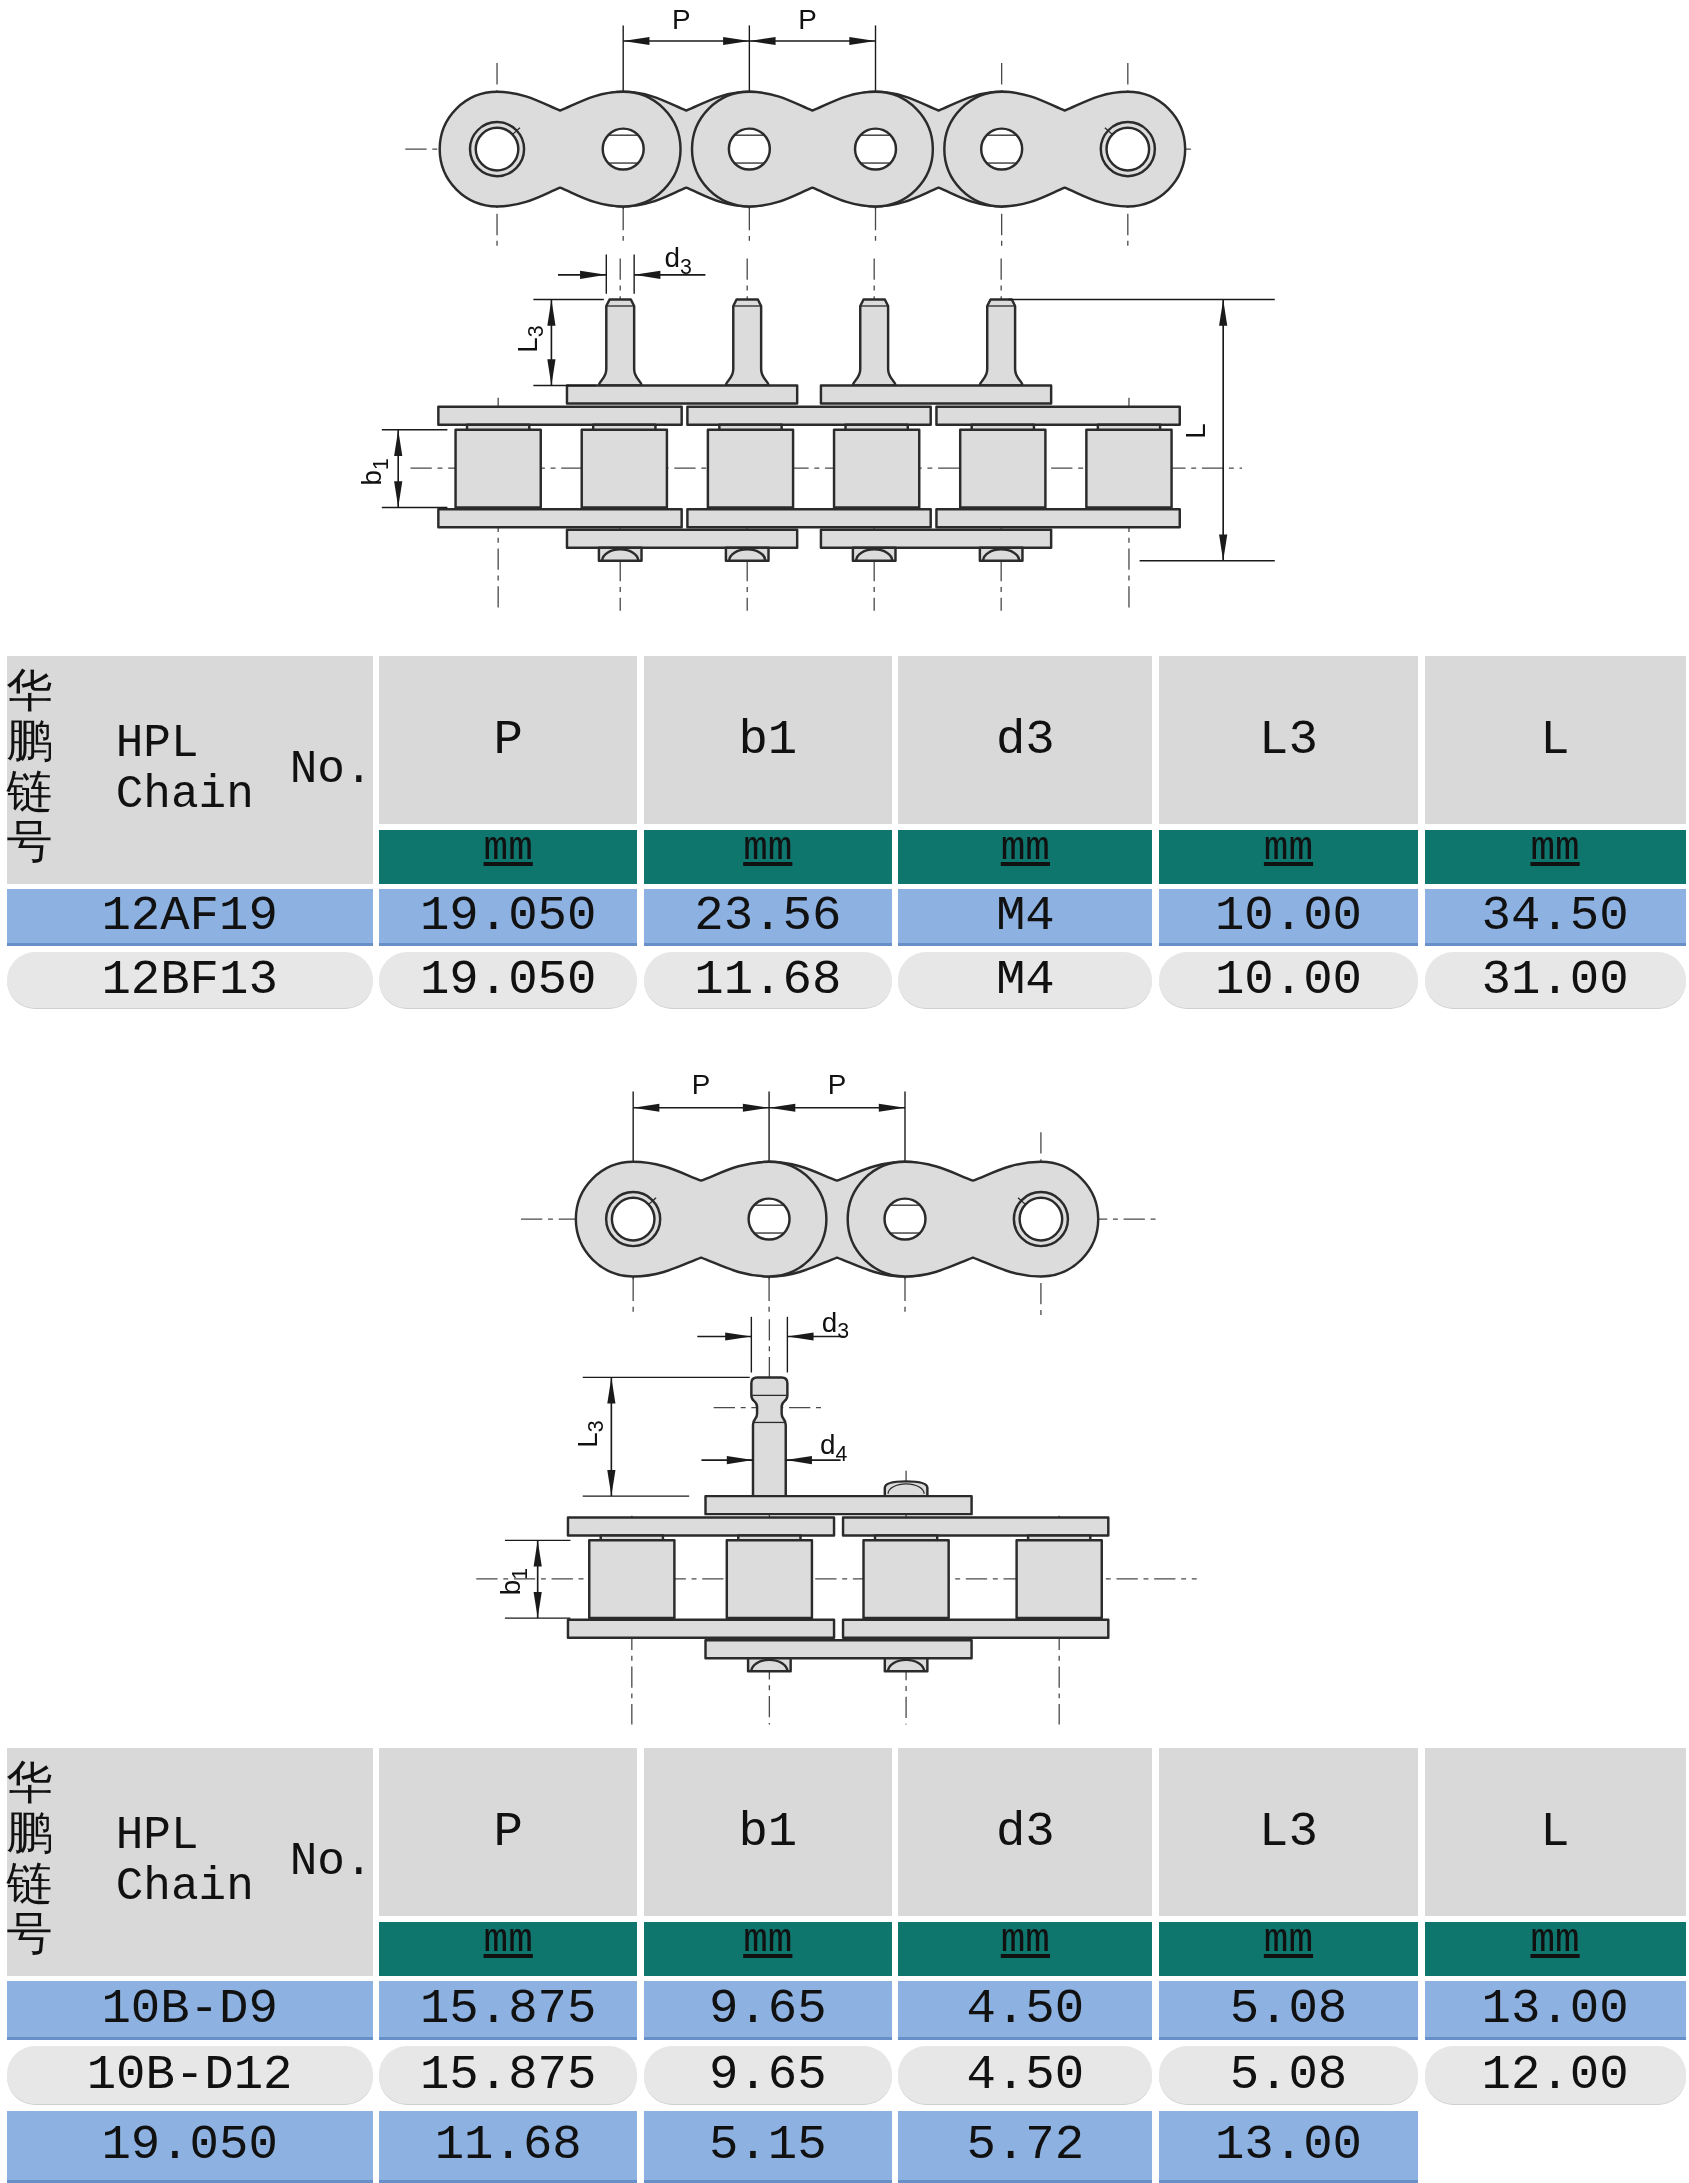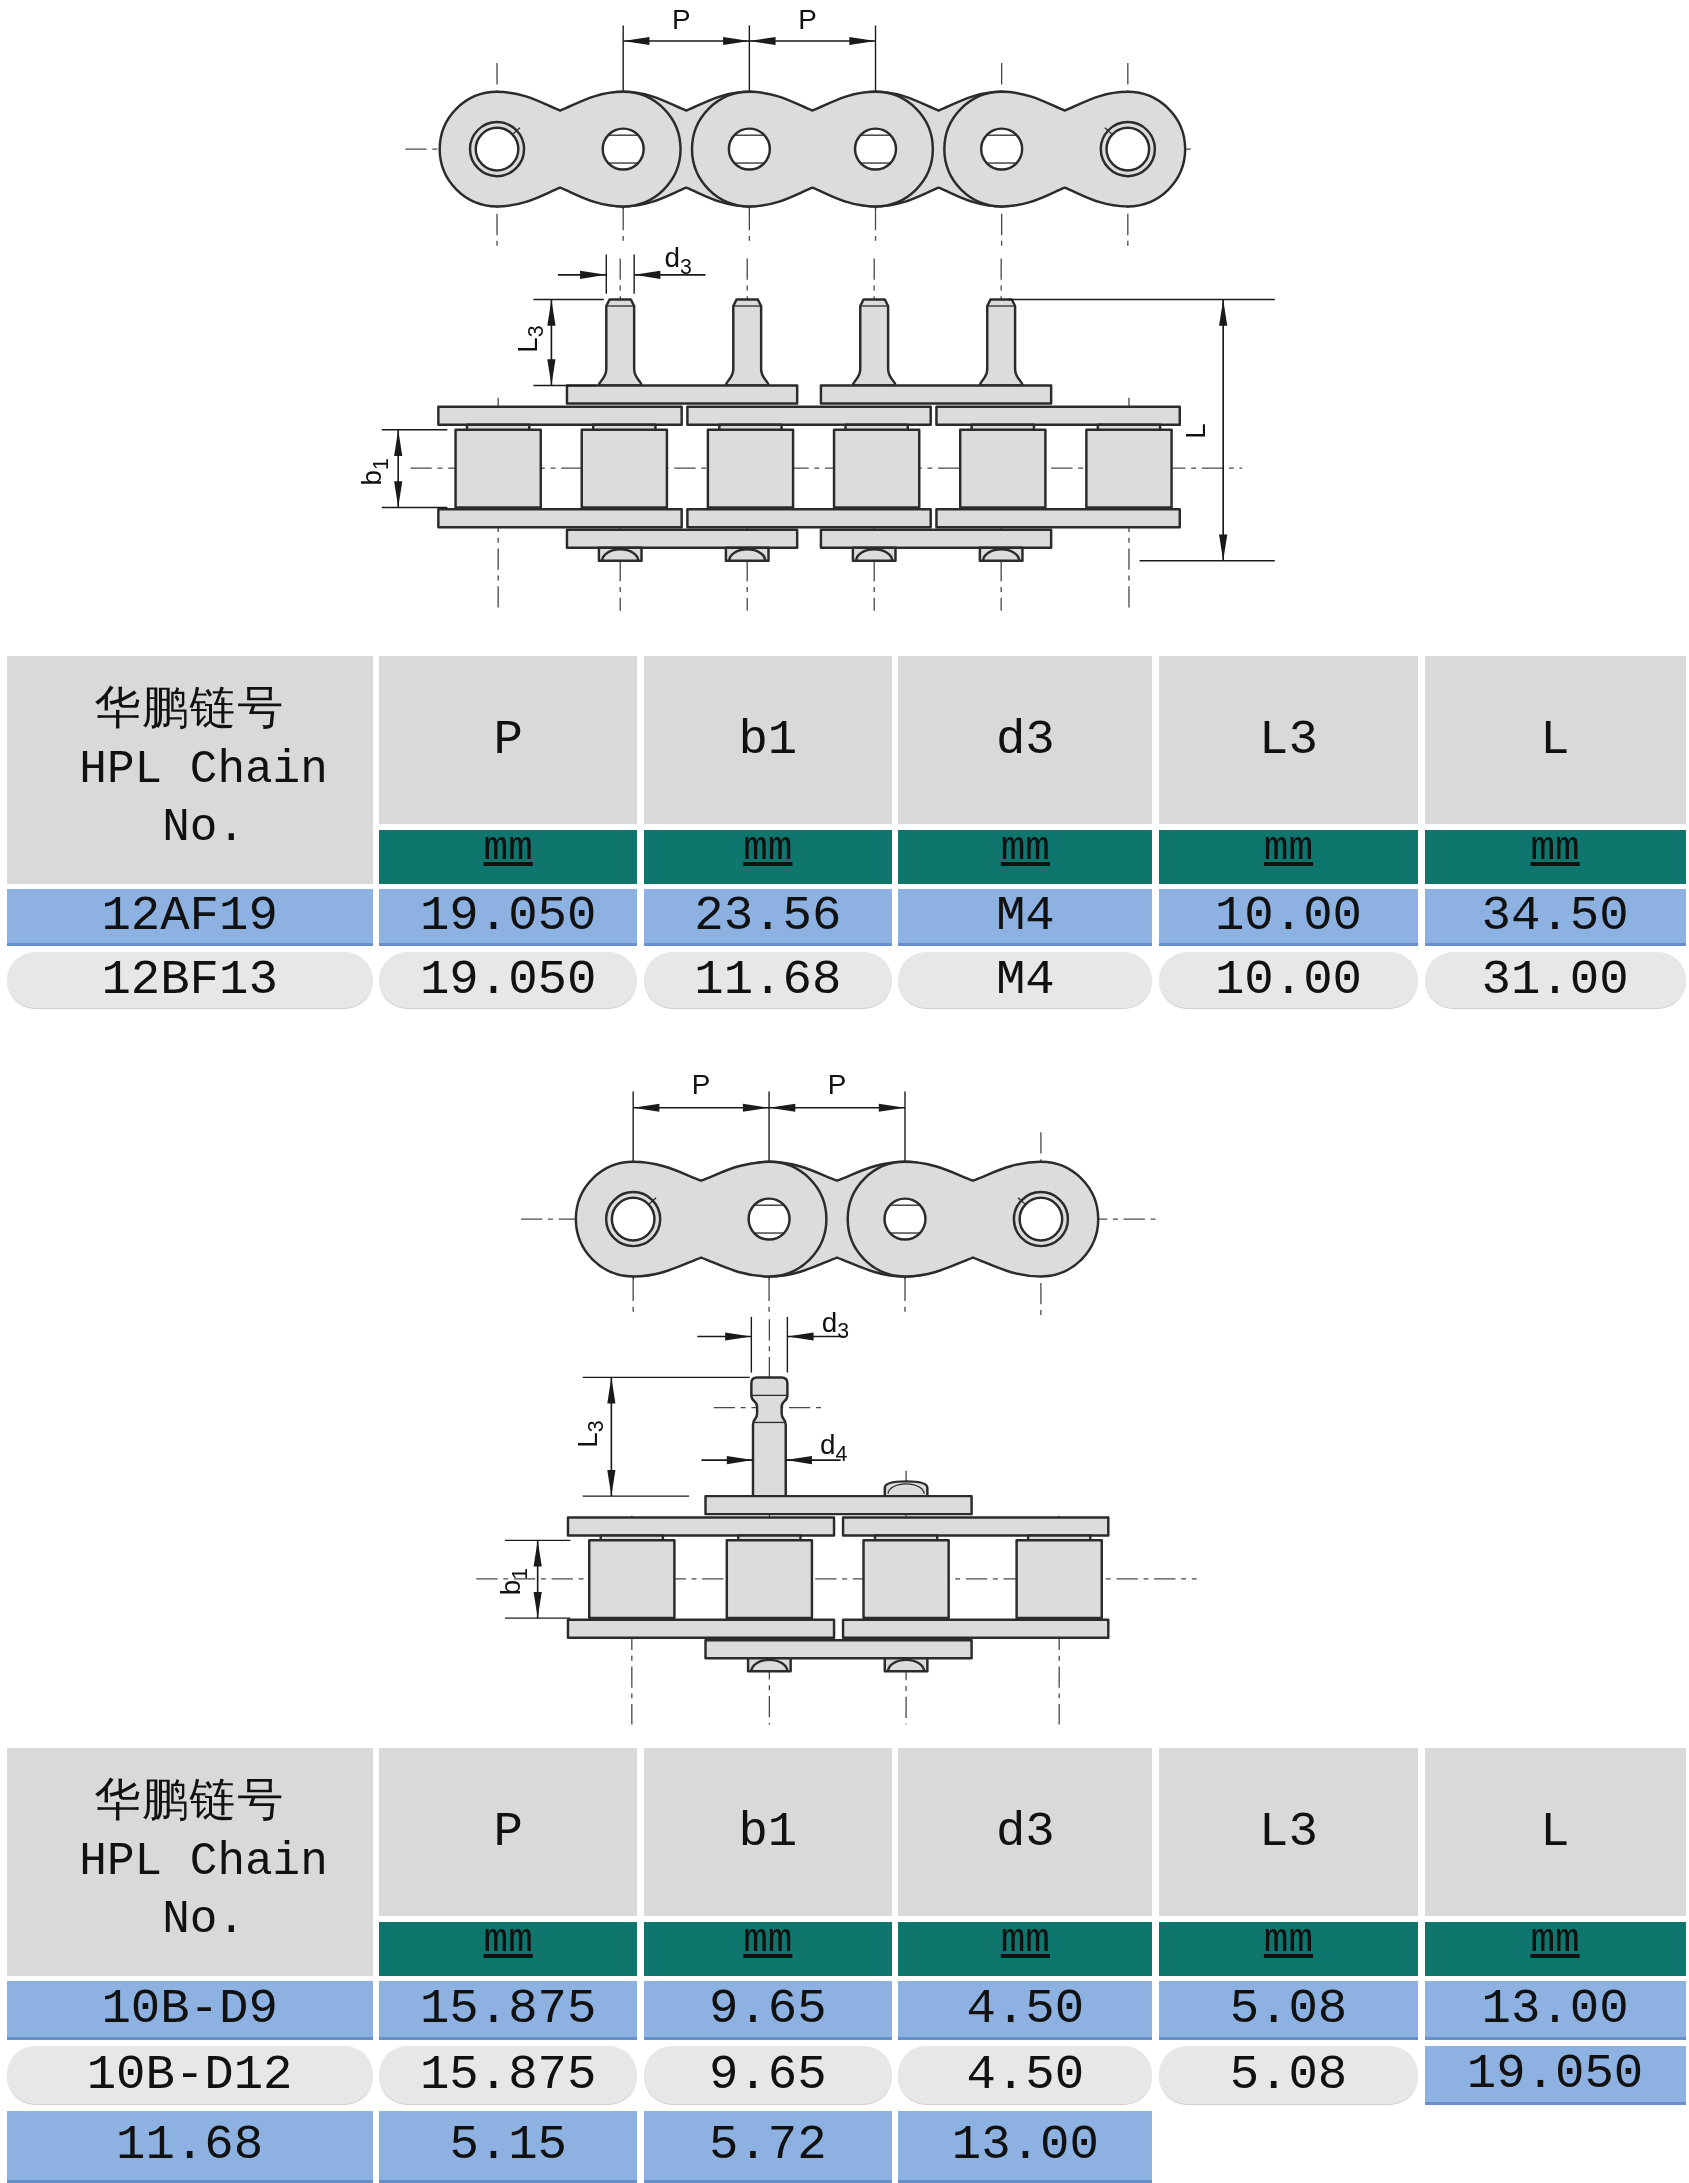--- a/index.html
+++ b/index.html
@@ -27,21 +27,21 @@
   .spec-table {
     position:absolute; left:6.6px; display:grid;
     grid-template-columns:366px 258px 248px 254px 259px 261px;
     column-gap:6.6px; row-gap:5.7px;
   }
   .cell { display:flex; align-items:center; justify-content:center; font-size:49px; }
   .hdr  { background:#d9d9d9; }
   .unit { background:#0f766e; font-size:41px; align-items:flex-end; padding-bottom:13px; box-sizing:border-box;text-decoration:underline; }
   .rowhl { background:#8db1e1; border-bottom:3.3px solid #6790c9; box-sizing:border-box; }
   .rowpl { background:#e7e7e7; border-bottom:1.6px solid #cfcfcf; box-sizing:border-box;border-radius:28px; }
-  .colhead { grid-row:1 / span 2; flex-direction:column; gap:8px; line-height:1.1; }
+  .colhead { grid-row:1 / span 2; flex-direction:row; gap:8px; line-height:1.1; }
   .colhead .zh { font-size:46px; letter-spacing:1.6px; }
   .colhead .en { font-size:46px;margin-left:28px; }
 </style>
 </head>
 <body>
 
 <svg class="dwg" style="left:393px; top:4.1px;" width="811" height="246" viewBox="0 0 990 300">
   <defs>
     <marker id="mE" markerUnits="userSpaceOnUse" markerWidth="36" markerHeight="14" refX="34" refY="7" orient="auto">
       <path d="M2,2 L34,7 L2,12 Z" fill="#1a1a1a"></path>
@@ -358,20 +358,21 @@
   <div class="cell rowhl">9.65</div>
   <div class="cell rowhl">4.50</div>
   <div class="cell rowhl">5.08</div>
   <div class="cell rowhl">13.00</div>
 
   <div class="cell rowpl">10B-D12</div>
   <div class="cell rowpl">15.875</div>
   <div class="cell rowpl">9.65</div>
   <div class="cell rowpl">4.50</div>
   <div class="cell rowpl">5.08</div>
+  <div class="cell rowpl">12.00</div>
 
   <div class="cell rowhl">19.050</div>
   <div class="cell rowhl">11.68</div>
   <div class="cell rowhl">5.15</div>
   <div class="cell rowhl">5.72</div>
   <div class="cell rowhl">13.00</div>
 </div>
 
 
 </body></html>

